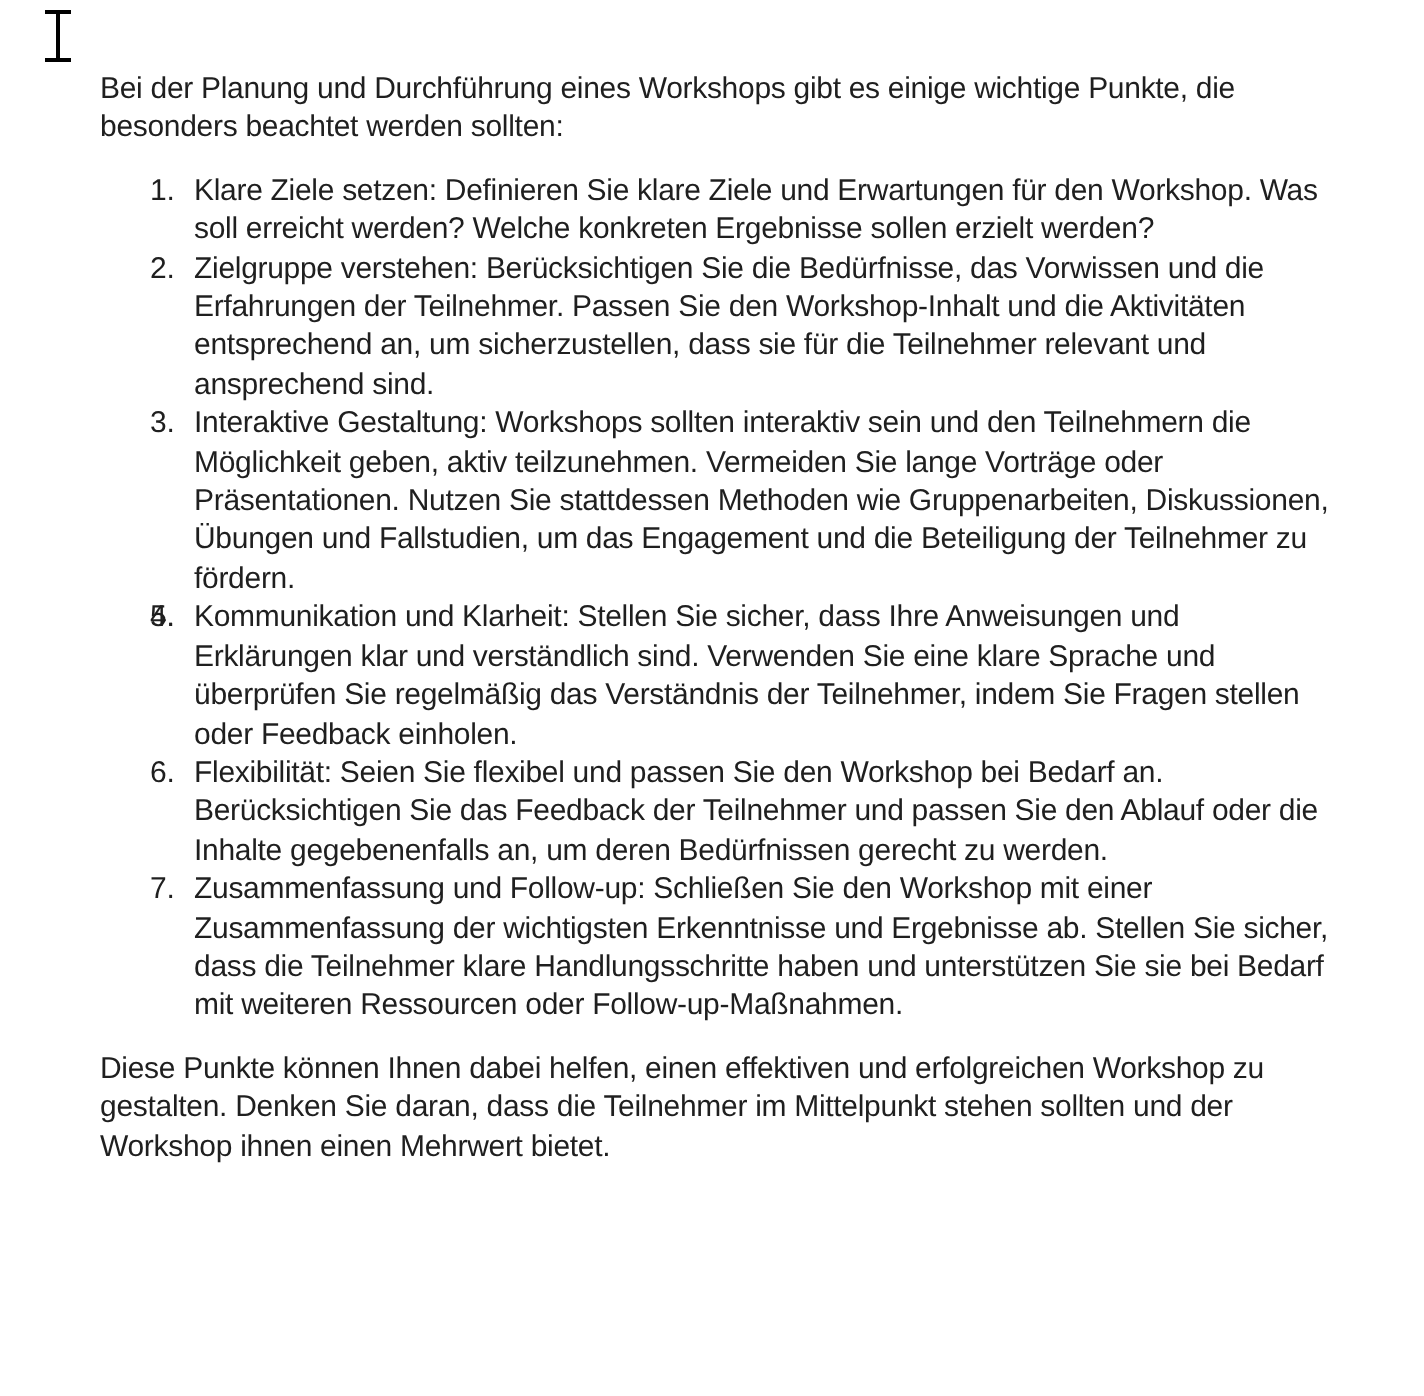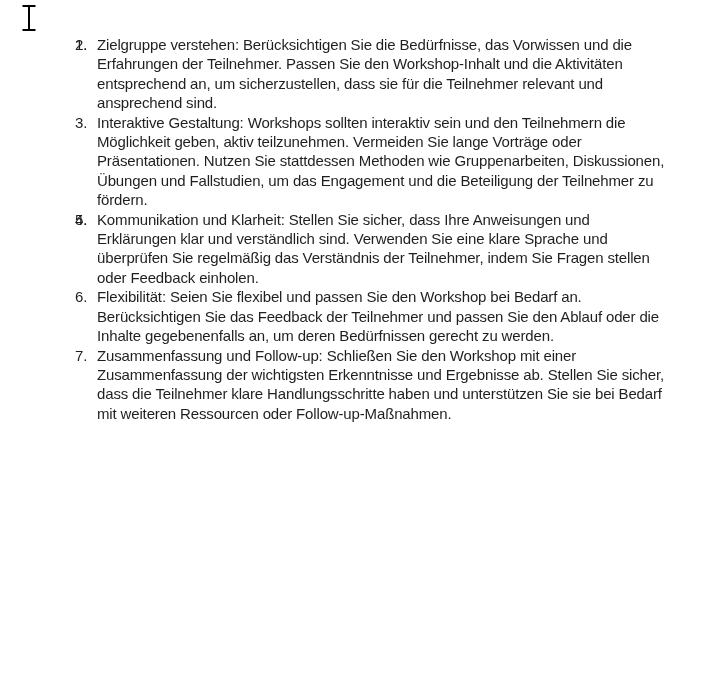--- a/index.html
+++ b/index.html
@@ -42,24 +42,26 @@
     position: absolute;
     left: 21px;
     top: 4px;
   }
 </style>
 </head>
 <body>
 
 <div class="doc">
 
+  <p class="para intro">Bei der Planung und Durchführung eines Workshops gibt es einige wichtige Punkte, die besonders beachtet werden sollten:</p>
 
   <div class="list">
     <div class="item">
       <span class="num">1.</span>
+      <span class="txt">Klare Ziele setzen: Definieren Sie klare Ziele und Erwartungen für den Workshop. Was soll erreicht werden? Welche konkreten Ergebnisse sollen erzielt werden?</span>
     </div>
     <div class="item">
       <span class="num">2.</span>
       <span class="txt">Zielgruppe verstehen: Berücksichtigen Sie die Bedürfnisse, das Vorwissen und die Erfahrungen der Teilnehmer. Passen Sie den Workshop-Inhalt und die Aktivitäten entsprechend an, um sicherzustellen, dass sie für die Teilnehmer relevant und ansprechend sind.</span>
     </div>
     <div class="item">
       <span class="num">3.</span>
       <span class="txt">Interaktive Gestaltung: Workshops sollten interaktiv sein und den Teilnehmern die Möglichkeit geben, aktiv teilzunehmen. Vermeiden Sie lange Vorträge oder Präsentationen. Nutzen Sie stattdessen Methoden wie Gruppenarbeiten, Diskussionen, Übungen und Fallstudien, um das Engagement und die Beteiligung der Teilnehmer zu fördern.</span>
     </div>
     <div class="item">
@@ -72,20 +74,21 @@
     <div class="item">
       <span class="num">6.</span>
       <span class="txt">Flexibilität: Seien Sie flexibel und passen Sie den Workshop bei Bedarf an. Berücksichtigen Sie das Feedback der Teilnehmer und passen Sie den Ablauf oder die Inhalte gegebenenfalls an, um deren Bedürfnissen gerecht zu werden.</span>
     </div>
     <div class="item">
       <span class="num">7.</span>
       <span class="txt">Zusammenfassung und Follow-up: Schließen Sie den Workshop mit einer Zusammenfassung der wichtigsten Erkenntnisse und Ergebnisse ab. Stellen Sie sicher, dass die Teilnehmer klare Handlungsschritte haben und unterstützen Sie sie bei Bedarf mit weiteren Ressourcen oder Follow-up-Maßnahmen.</span>
     </div>
   </div>
 
+  <p class="para outro">Diese Punkte können Ihnen dabei helfen, einen effektiven und erfolgreichen Workshop zu gestalten. Denken Sie daran, dass die Teilnehmer im Mittelpunkt stehen sollten und der Workshop ihnen einen Mehrwert bietet.</p>
 
 </div>
 
 <svg class="cursor" width="16" height="28" viewBox="0 0 16 28">
   <g stroke="#000000" stroke-width="2" fill="none">
     <line x1="1.5" y1="2" x2="14.5" y2="2"></line>
     <line x1="8" y1="2" x2="8" y2="26"></line>
     <line x1="1.5" y1="26" x2="14.5" y2="26"></line>
   </g>
 </svg>

